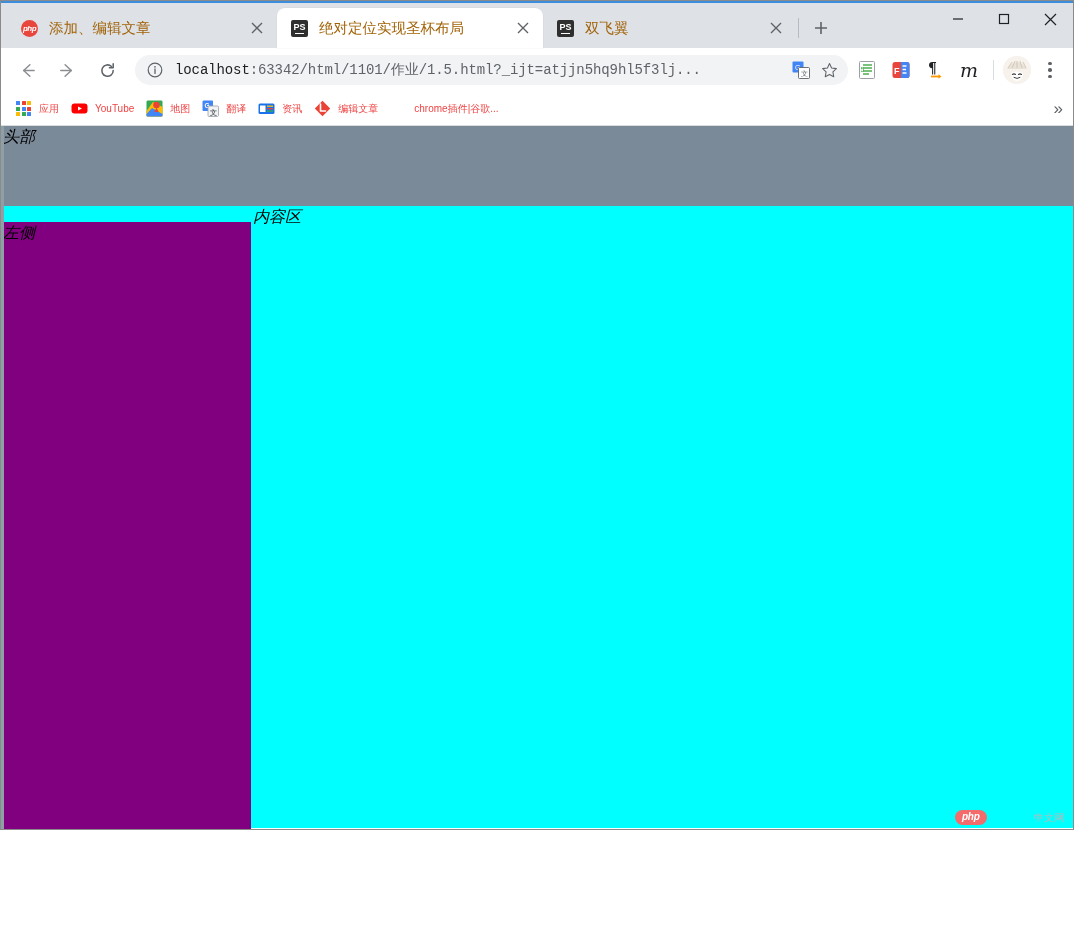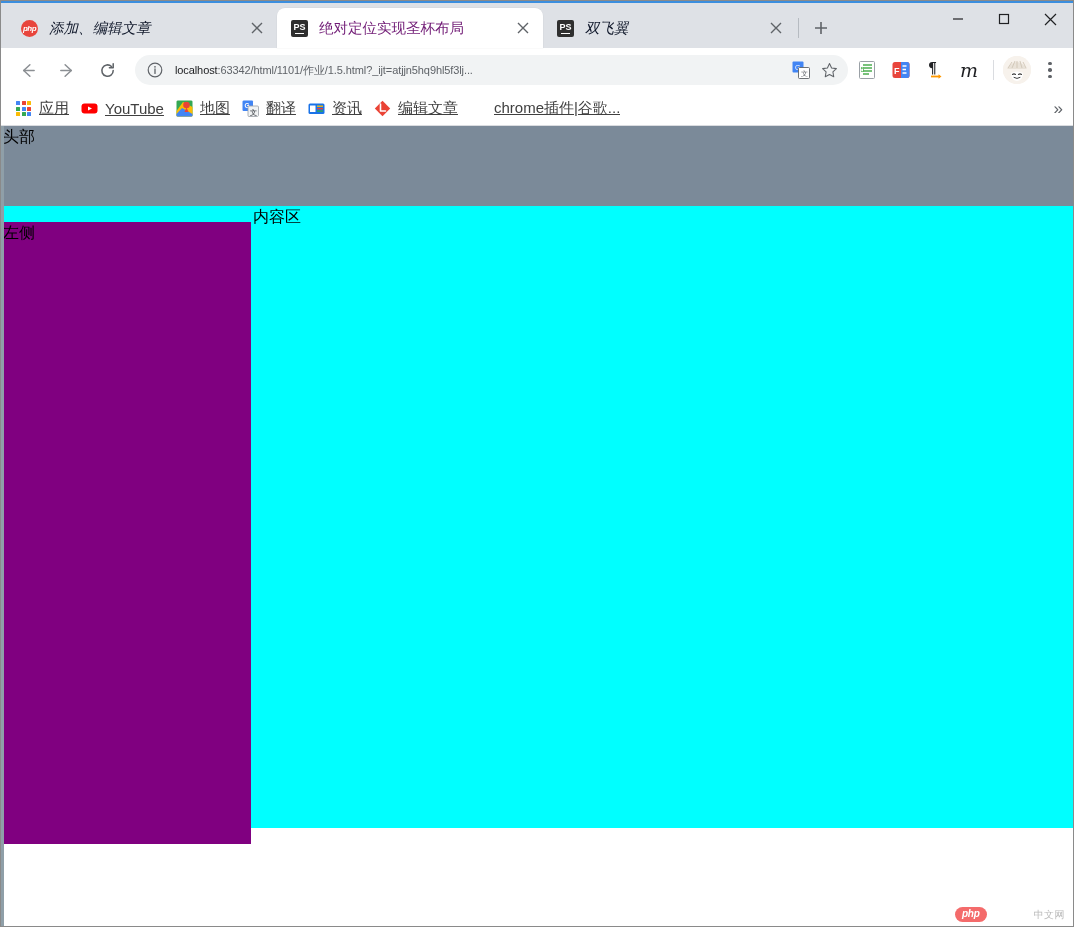--- a/index.html
+++ b/index.html
@@ -11,21 +11,21 @@
     font-family: "Liberation Sans", "DejaVu Sans", sans-serif;
   }
 
   body {
     background: #ffffff;
   }
 
   
   .browser-window {
     width: 1074px;
-    height: 927px;
+    height: 830px;
     position: relative;
     background: #dee1e6;
     border: 1px solid #8a8a8a;
     display: flex;
     flex-direction: column;
   }
 
   
   .tab-strip {
     height: 47px;
@@ -88,28 +88,28 @@
   }
   .fav-ps .ps-underline {
     width: 9px;
     height: 1.5px;
     background: #fff;
     margin-top: 1px;
   }
 
   .tab-title {
     font-size: 14.5px;
-    color: #701a75;
+    color: #a16207;
     white-space: nowrap;
     overflow: hidden;
     text-overflow: ellipsis;
     flex: 1 1 auto;
     padding-right: 8px;
   }
-  .tab.inactive .tab-title { color: #0f172a; font-style: italic; }
+  .tab.inactive .tab-title { color: #a16207; }
 
   .tab-close {
     width: 24px;
     height: 24px;
     flex: 0 0 24px;
     display: flex;
     align-items: center;
     justify-content: center;
     border-radius: 50%;
     margin-right: 4px;
@@ -186,26 +186,27 @@
     min-width: 0;
   }
   .info-icon {
     width: 18px; height: 18px;
     flex: 0 0 18px;
     margin-right: 11px;
     display: flex; align-items: center; justify-content: center;
   }
   .url-text {
     flex: 1 1 auto;
-    font-size: 11px;
+    font-size: 14px;
     color: #5f6368;
     white-space: nowrap;
     overflow: hidden;
     min-width: 0;
     letter-spacing: -0.1px;
+    font-family: Liberation Mono, monospace;
   }
   .url-text .host-main { color: #202124; }
 
   .omni-icon {
     width: 26px; height: 26px;
     flex: 0 0 26px;
     display: flex; align-items: center; justify-content: center;
     margin-left: 2px;
   }
 
@@ -266,26 +267,25 @@
   .bm-ico {
     width: 17px; height: 17px;
     flex: 0 0 17px;
     margin-right: 7px;
     display: flex; align-items: center; justify-content: center;
     font-size: 9px; font-weight: bold;
     border-radius: 2px;
     overflow: hidden;
   }
   .bm-label {
-    font-size: 15px;
-    color: #404040;
+    font-size: 10px;
+    color: #ef4444;
     white-space: nowrap;
     overflow: hidden;
     text-overflow: ellipsis;
-    text-decoration: underline;
   }
   .bm-overflow {
     position: absolute;
     right: 10px;
     font-size: 17px;
     color: #5f6368;
     line-height: 1;
   }
 
   
@@ -352,20 +352,21 @@
   }
   .hg-label {
     position: absolute;
     left: 2px;
     top: 1px;
     font-size: 16px;
     line-height: 20px;
     color: #000000;
     font-family: "DejaVu Sans", "Liberation Sans", sans-serif;
     white-space: nowrap;
+    font-style: italic;
   }
   .hg-main > .hg-label { left: 252px; }
 
   
   .watermark {
     position: absolute;
     right: 8px;
     bottom: 4px;
     display: flex;
     align-items: center;

